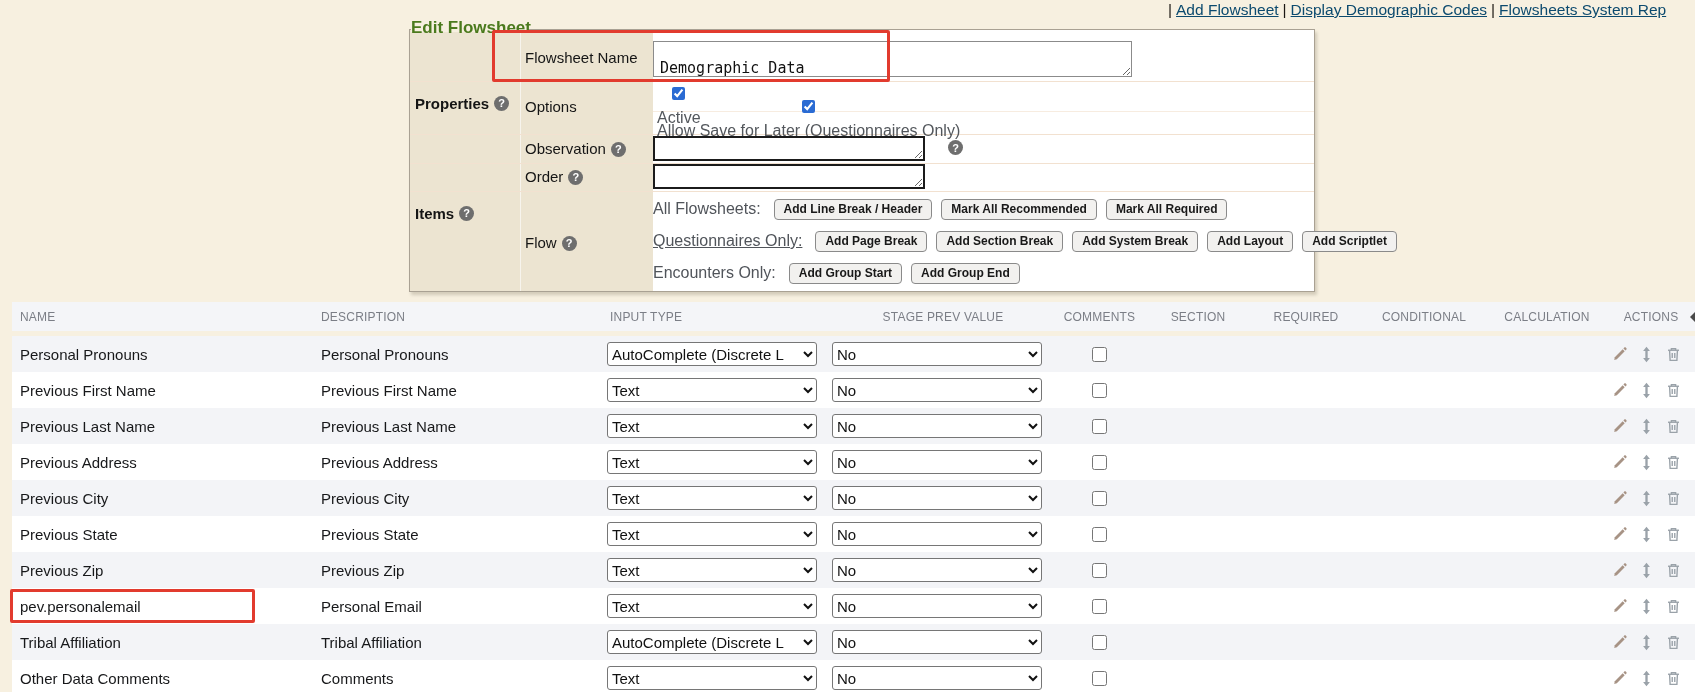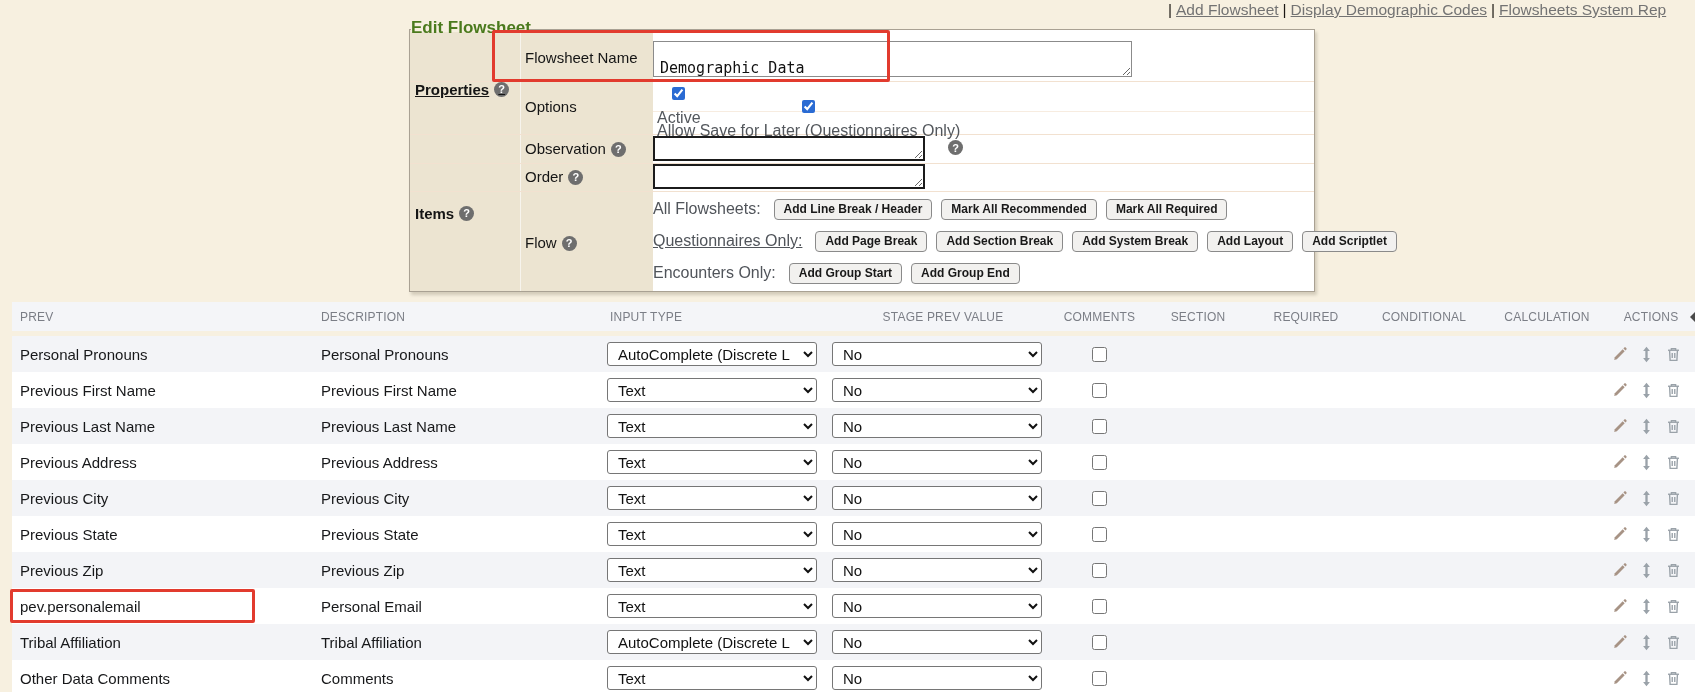--- a/index.html
+++ b/index.html
@@ -9,21 +9,21 @@
     overflow: hidden;
     background: #f7f0e0;
     font-family: "Liberation Sans", sans-serif;
     color: #17181a;
   }
   
   .topLinks {
     position: absolute; left: 1164px; top: 1px;
     white-space: nowrap; font-size: 15.5px; color: #1c1814; line-height: 18px;
   }
-  .topLinks a { color: #737373; text-decoration: underline; cursor: pointer; text-align: right; }
+  .topLinks a { color: #0c4a6e; text-decoration: underline; cursor: pointer; text-align: right; }
   .topLinks .pipe { margin: 0 4px; text-decoration: none; }
 
   
   .panel {
     position: absolute; left: 409px; top: 29px; width: 906px; height: 263px;
     background: #fff; border: 1px solid #a9a193;
     box-shadow: 2px 3px 3px rgba(120,110,90,.28);
   }
   .legendMask { position:absolute; left:1px; top:-2px; width:116px; height:4px; background:#f7f0e0; }
   .legend {
@@ -32,21 +32,21 @@
     padding-right: 6px;
   }
   .beige { position:absolute; left:0; top:0; width:243px; height:100%; background:#ece4d1; }
   .colsep { position:absolute; left:110px; top:0; width:1px; height:100%; background:rgba(255,255,255,.6); }
   .hsep { position:absolute; left:0; right:0; height:1px; background:#f2e1d0; }
   .hsep.s1 { top:51px; } .hsep.s2 { top:104px; } .hsep.s3 { top:133px; } .hsep.s4 { top:161px; }
   .hsep.sf { top:81px; left:243px; background:#f7ece0; }
 
   .lblA { position:absolute; left:5px; display:flex; align-items:center; gap:5px;
           font-size:15px; font-weight:bold; color:#151515; height:18px; }
-  .lblA.propA { top:50px;text-decoration:underline; } .lblA.itemsA { top:174px; }
+  .lblA.propA { top:64px; } .lblA.itemsA { top:174px; }
   .lblB { position:absolute; left:115px; font-size:15px; color:#151515; height:18px; line-height:18px;
           display:flex; align-items:center; gap:5px; }
   .lblB.fsn { top:19px;text-align:right; } .lblB.opts { top:68px; } .lblB.obs { top:110px; }
   .lblB.ord { top:138px; } .lblB.flw { top:204px; }
 
   .help {
     display:inline-flex; width:15px; height:15px; border-radius:50%;
     background:#6e6e6e; color:#fff; font-size:11px; font-weight:bold;
     align-items:center; justify-content:center; flex:0 0 auto; cursor:pointer;
   }
@@ -89,21 +89,21 @@
   .thead { height:29px; background:#f4f5f8; color:#7b7e86; font-size:12px; margin-bottom:5px; letter-spacing:.2px; }
   .trow.r { height:36px; background:#fff; }
   .trow.r.alt { background:#f3f4f7; }
   .cell { display:flex; align-items:center; height:100%; overflow:hidden; }
   .c0 { padding-left:8px; } .hcell.c2 { padding-left:3px; }
   .hcell.c3,.hcell.c4,.hcell.c5,.hcell.c6,.hcell.c7,.hcell.c8,.hcell.c9 { justify-content:center; }
   .r .c0, .r .c1 { font-size:15px; color:#17181a; }
   .r .c4 { justify-content:center; }
   .r select {
     width:210px; height:24px; font-size:15px; font-family:"Liberation Sans", sans-serif;
-    border:1px solid #767676; border-radius:3px; background:#fff; color:#111; padding:0 6px;
+    border:1px solid #767676; border-radius:3px; background:#fff; color:#111; padding:0 0;
   }
   .r .c4 input { width:15px; height:15px; }
   .r .c9 { gap:10px; padding-left:4px; }
   .aicon { display:inline-flex; width:17px; height:17px; cursor:pointer; }
 
   
   .hl { position:absolute; border:3px solid #e23b2e; border-radius:2px; z-index:5; pointer-events:none; }
   .hl1 { left:492px; top:30px; width:398px; height:52px; }
   .hl2 { left:10px; top:589px; width:245px; height:34px; }
 
@@ -184,21 +184,21 @@
       <div class="fline">
         <span class="glabel">Encounters Only:</span>
         <button>Add Group Start</button>
         <button>Add Group End</button>
       </div>
     </div>
 </div>
 
 <div class="tbl" id="itemsTable">
     <div class="trow thead">
-      <div class="cell hcell c0">PREV</div>
+      <div class="cell hcell c0">NAME</div>
       <div class="cell hcell c1">DESCRIPTION</div>
       <div class="cell hcell c2">INPUT TYPE</div>
       <div class="cell hcell c3">STAGE PREV VALUE</div>
       <div class="cell hcell c4">COMMENTS</div>
       <div class="cell hcell c5">SECTION</div>
       <div class="cell hcell c6">REQUIRED</div>
       <div class="cell hcell c7">CONDITIONAL</div>
       <div class="cell hcell c8">CALCULATION</div>
       <div class="cell hcell c9">ACTIONS</div>
     </div>

